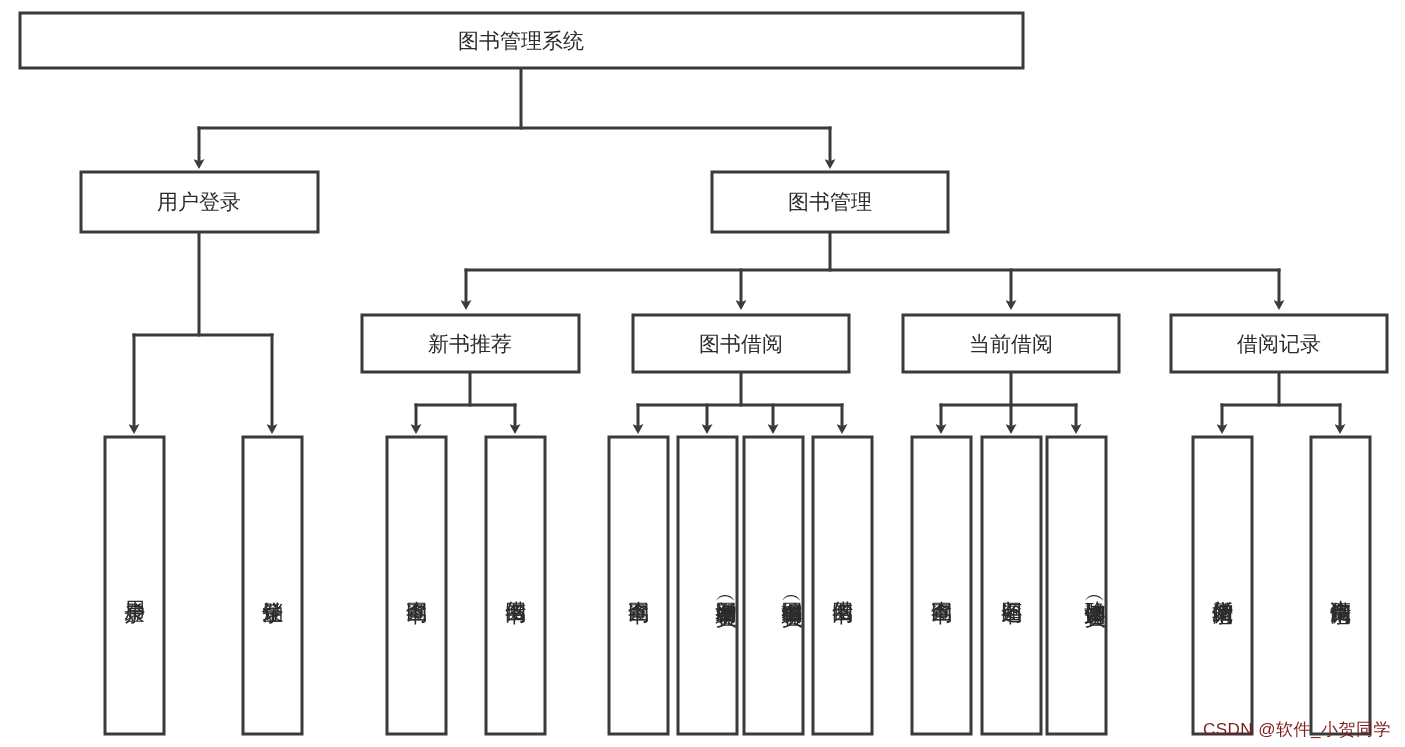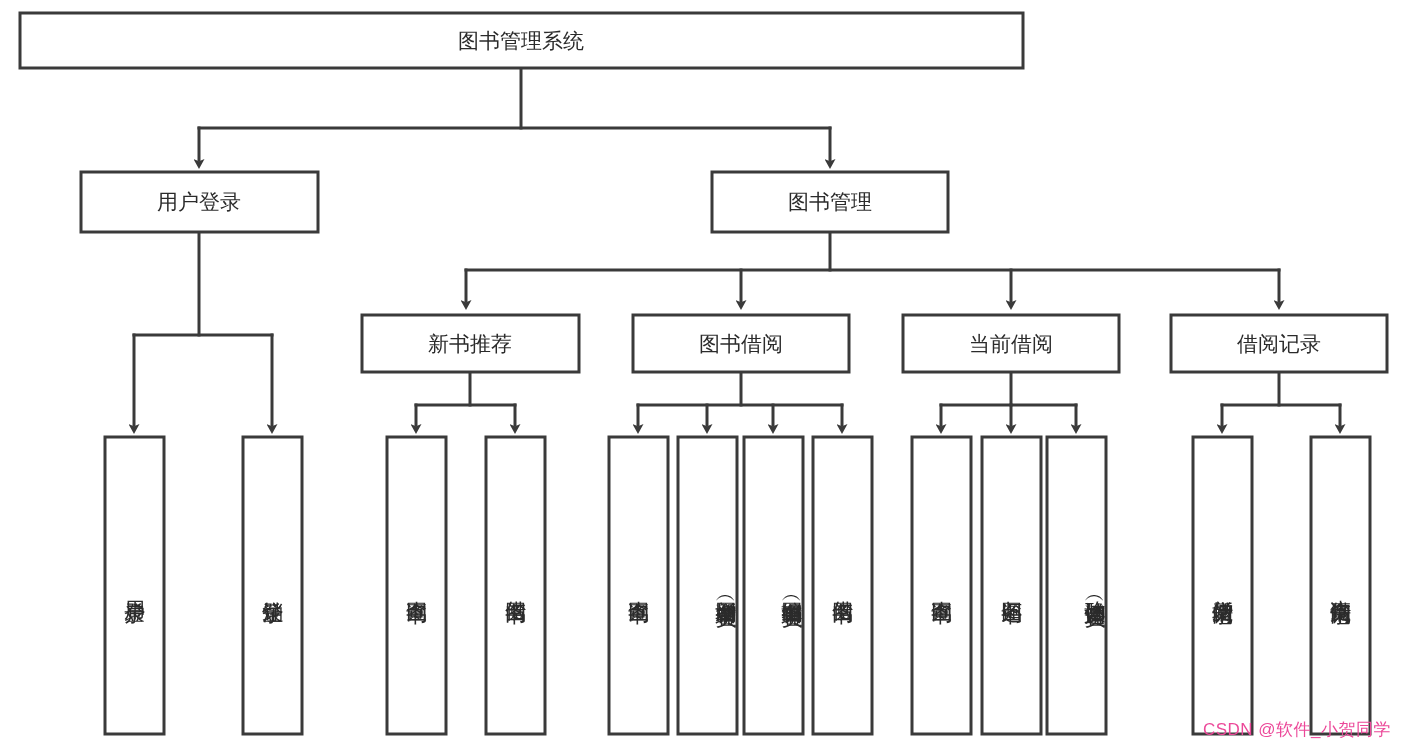--- a/index.html
+++ b/index.html
@@ -23,21 +23,21 @@
     font-size:21px;line-height:1.06;color:#2b2b2b;
     letter-spacing:1px;
     display:flex;align-items:flex-start;justify-content:center;
     white-space:nowrap;
     pointer-events:none;
   }
   .leaf-label.center{align-items:center;}
   #watermark{
     position:absolute;right:14px;bottom:6px;
     font-family:"Liberation Sans","DejaVu Sans",sans-serif;
-    font-size:17px;color:#ec4899;white-space:nowrap;
+    font-size:17px;color:#7f1d1d;white-space:nowrap;
     letter-spacing:0.5px;
   }
 </style>
 </head>
 <body>
 
 <div id="diagram-root">
 
   <svg id="flow" viewBox="0 0 1405 747">
     <defs>

